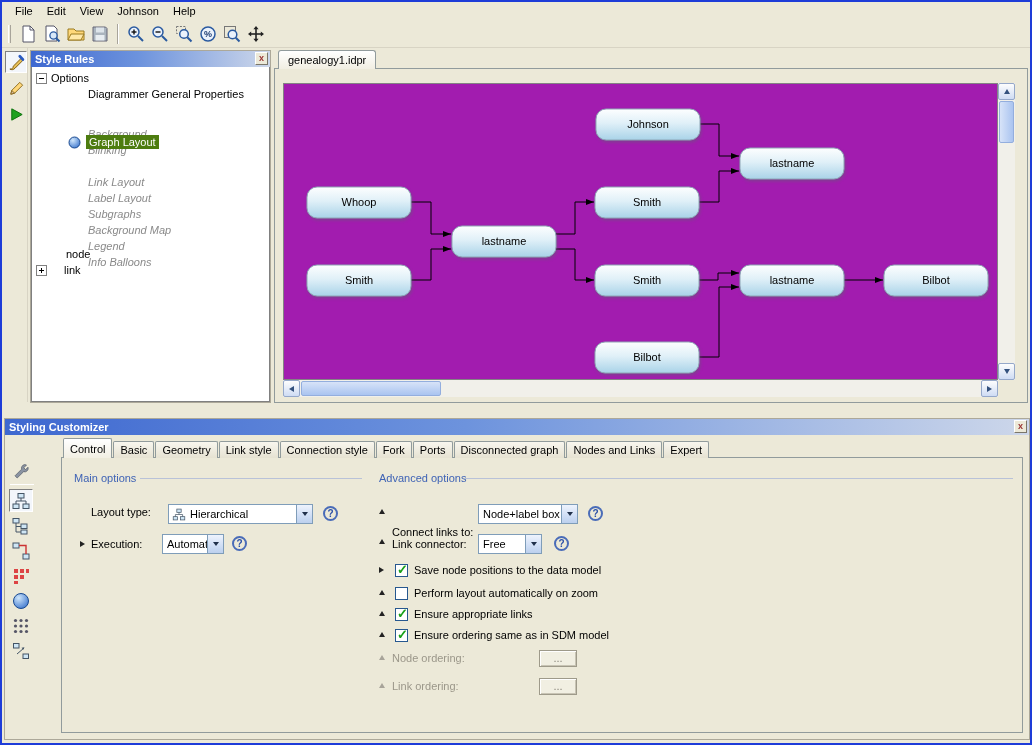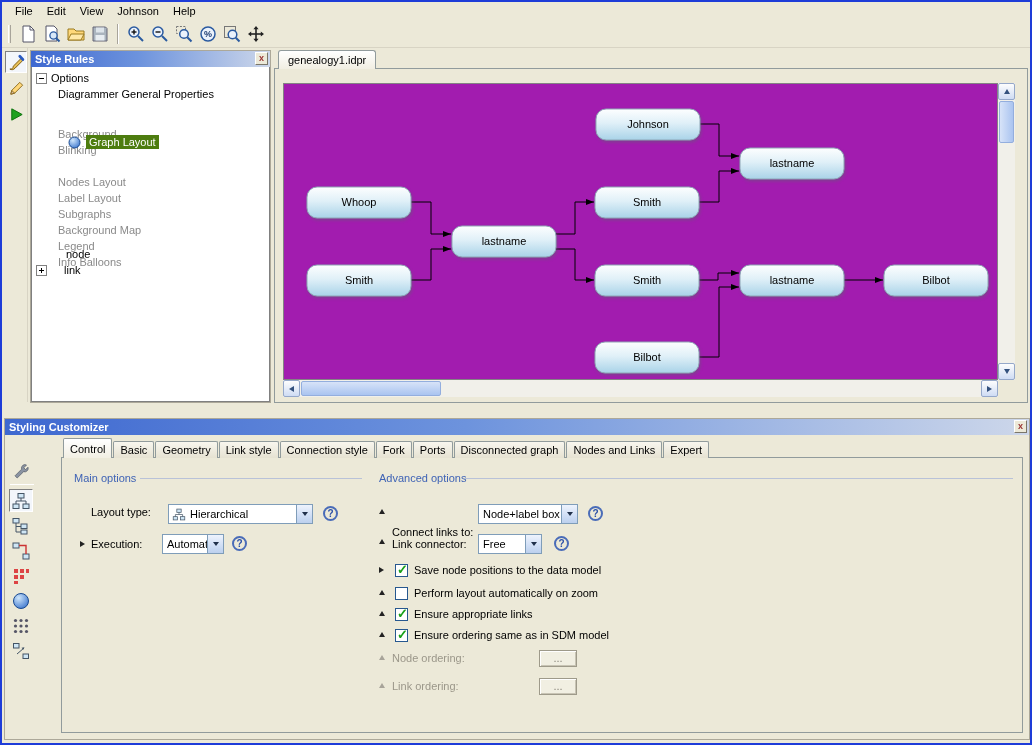--- a/index.html
+++ b/index.html
@@ -28,24 +28,24 @@
   .ptitle{position:absolute;left:0;top:0;right:0;height:16px;background:linear-gradient(90deg,#3e68d0 0%,#6d93dd 45%,#cdd7ea 100%);color:#fff;font-weight:bold;display:flex;align-items:center;padding-left:4px;}
   .pclose{position:absolute;right:2px;top:1px;width:13px;height:13px;background:#ece9d8;border:1px solid;border-color:#fff #7a766a #7a766a #fff;color:#993333;font-size:9px;font-weight:bold;display:flex;align-items:center;justify-content:center;line-height:1;}
 
   
   .tree{position:absolute;left:0;top:16px;right:0;bottom:0;background:#fff;border:1px solid #808080;border-top:none;overflow:hidden;padding-top:3px;}
   .trow{height:16px;display:flex;align-items:center;white-space:nowrap;}
   .texp{width:11px;height:11px;border:1px solid #808080;background:#fff;position:relative;flex:none;}
   .texp::before{content:"";position:absolute;left:2px;right:2px;top:4px;height:1px;background:#000;}
   .texp.plus::after{content:"";position:absolute;top:2px;bottom:2px;left:4px;width:1px;background:#000;}
   .trow.root .texp{margin-left:4px;margin-right:4px;}
-  .trow.lvl1{padding-left:26px;}
+  .trow.lvl1{padding-left:56px;}
   .trow.gl{padding-left:36px;}
   .gl-icon{width:13px;height:13px;margin-right:5px;flex:none;}
-  .tlabel.italic{color:#8a8a8a;margin-top:48px;}
+  .tlabel.italic{color:#8a8a8a;font-style:italic;margin-top:48px;}
   .tlabel.selected{background:#4d7c0f;color:#fff;padding:1px 3px;}
   .trow.leafless{padding-left:34px;}
   .trow.linkrow .texp{margin-left:4px;margin-right:17px;}
 
   
   .dpanel{position:absolute;left:272px;top:48px;width:754px;height:353px;}
   .dtab{position:absolute;left:4px;top:0;height:19px;padding:0 9px;background:linear-gradient(#fff,#f1eee2);border:1px solid #919b9c;border-bottom:none;border-radius:3px 3px 0 0;display:flex;align-items:center;z-index:2;}
   .dcontent{position:absolute;left:0;top:18px;right:0;bottom:0;border:1px solid #919b9c;background:#ece9d8;}
   .canvaswrap{position:absolute;left:8px;top:14px;width:732px;height:314px;}
   .canvas{position:absolute;left:0;top:0;right:17px;bottom:17px;background:#a21caf;border:1px solid #848284;}
@@ -224,21 +224,21 @@
               <radialGradient id="glg" cx="0.35" cy="0.3" r="0.9">
                 <stop offset="0" stop-color="#cfe6fb"></stop>
                 <stop offset="1" stop-color="#2a68c8"></stop>
               </radialGradient>
             </defs>
           <circle cx="6.5" cy="6.5" r="5.5" fill="url(#glg)" stroke="#1a4a90"></circle>
         </svg>
         <span class="tlabel selected">Graph Layout</span>
       </div>
       <div class="trow lvl1">
-        <span class="tlabel italic">Nodes Layout</span>
+        <span class="tlabel italic">Link Layout</span>
       </div>
       <div class="trow lvl1">
         <span class="tlabel italic">Label Layout</span>
       </div>
       <div class="trow lvl1">
         <span class="tlabel italic">Subgraphs</span>
       </div>
       <div class="trow lvl1">
         <span class="tlabel italic">Background Map</span>
       </div>

